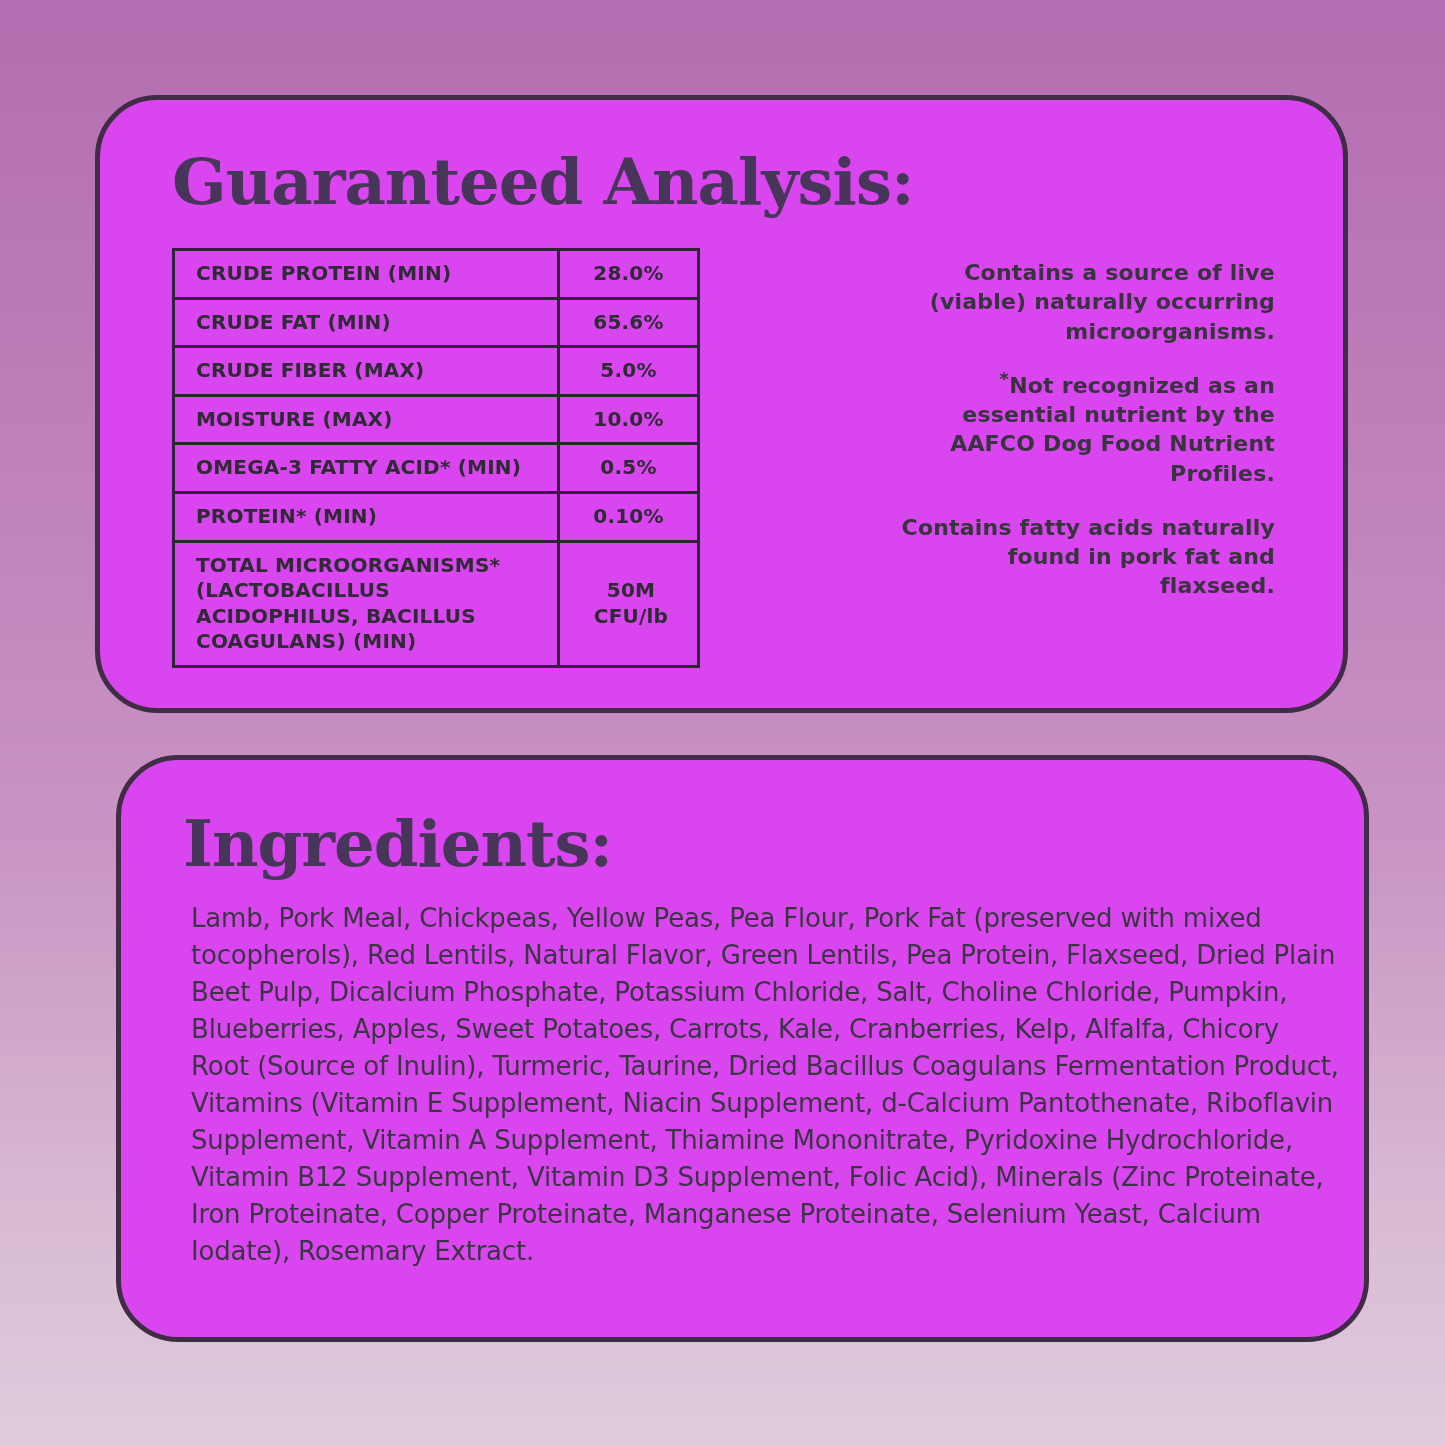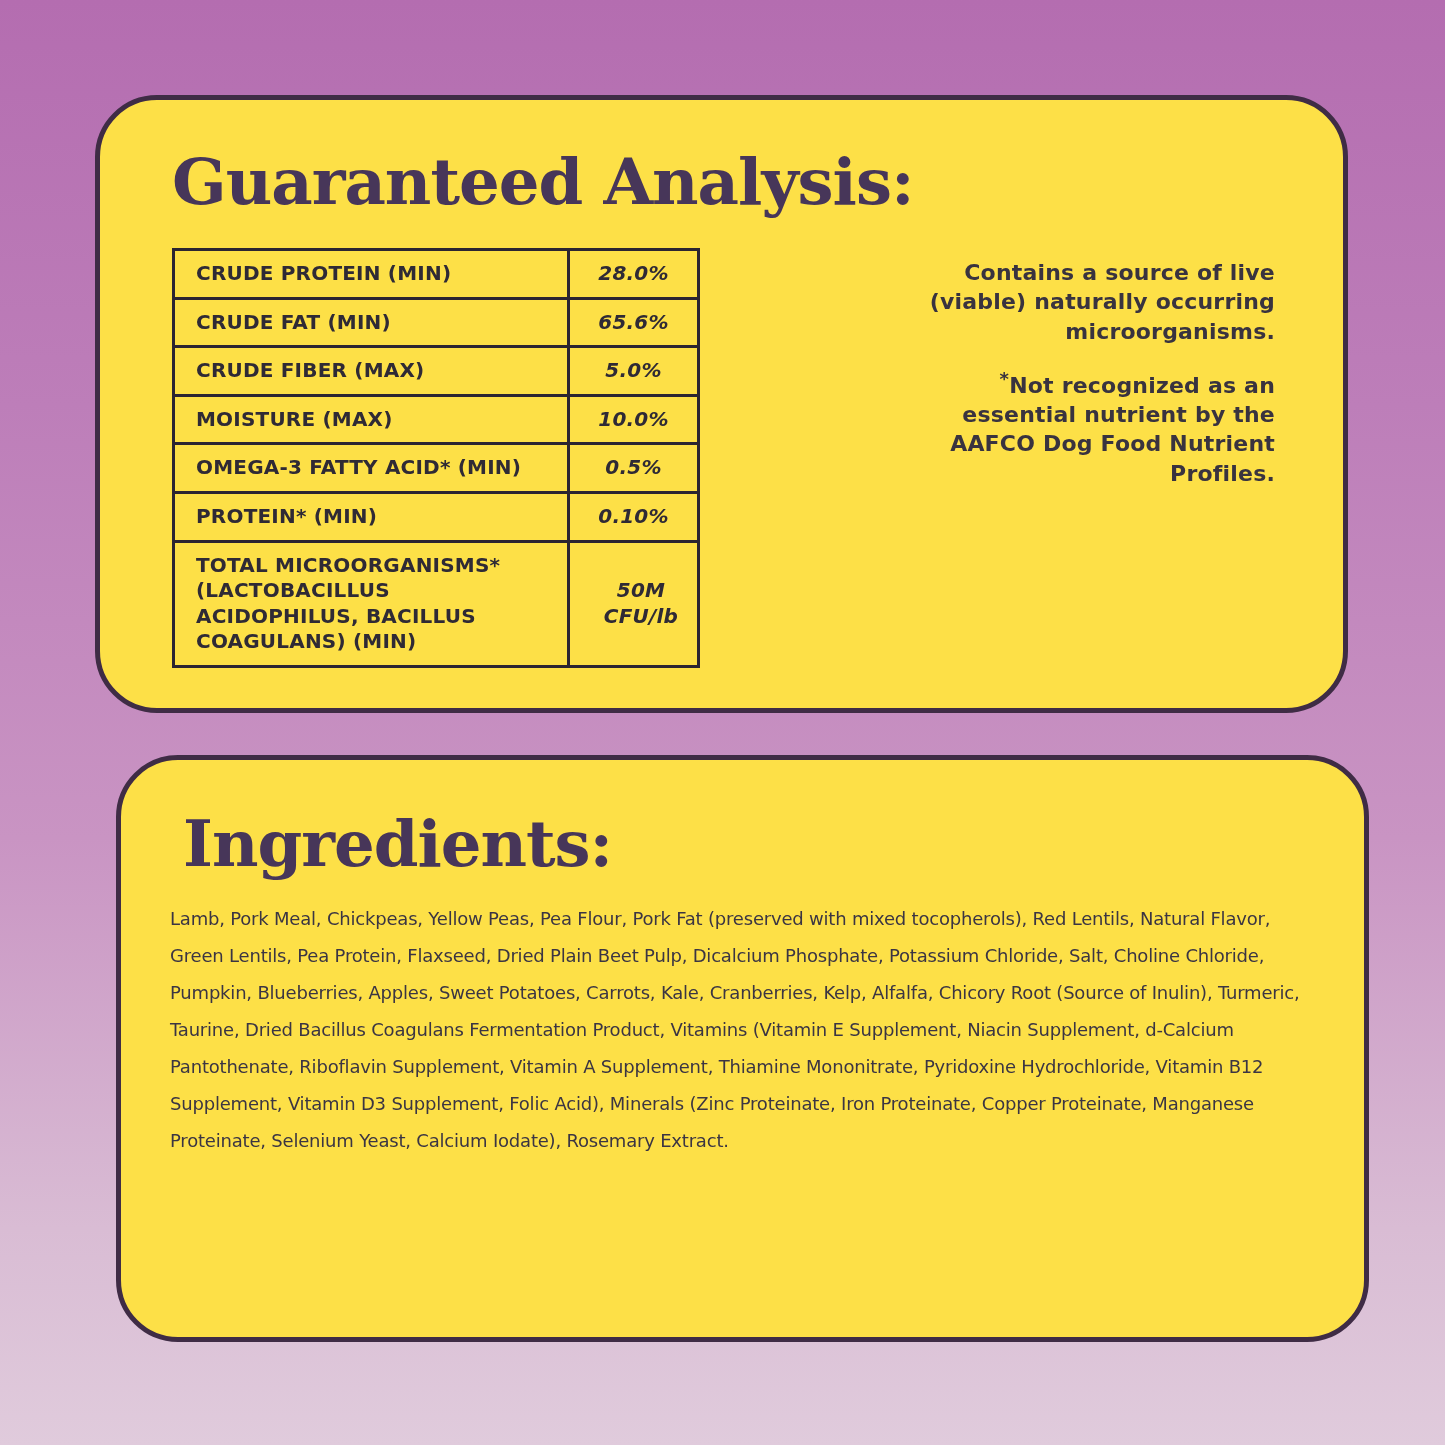--- a/index.html
+++ b/index.html
@@ -7,21 +7,21 @@
     width: 1445px; height: 1445px;
     background: linear-gradient(180deg, #b46db0 0%, #bd7eb9 28%, #c994c3 58%, #d9bcd4 85%, #e0cbdc 100%);
     font-family: "DejaVu Sans", sans-serif;
     position: relative;
     overflow: hidden;
   }
   .card {
     position: absolute;
     left: 95px;
     width: 1253px;
-    background: #fde047;
+    background: #d946ef;
     border: 5px solid #3f2c45;
     border-radius: 62px;
     box-sizing: border-box;
   }
   #ga-card { top: 95px; height: 618px; }
   #ing-card { top: 755px; height: 587px; margin-left: 21px; }
   .card h1 {
     margin: 0;
     position: absolute;
     font-family: "DejaVu Serif", serif;
@@ -46,24 +46,23 @@
     font-size: 20px;
     letter-spacing: 0.2px;
     line-height: 1.28;
   }
   table.ga td.lbl {
     padding: 10px 14px 10px 21px;
     text-align: left;
   }
   table.ga td.val {
     width: 112px;
-    padding: 10px 0;
+    padding: 10px 10px;
     text-align: center;
     white-space: normal;
-    font-style: italic;
   }
   table.ga tr:last-child td.val {
     text-align: center;
     padding-left: 15px;
   }
 
   .notes {
     position: absolute;
     left: 793px; top: 158px;
     width: 382px;
@@ -72,25 +71,25 @@
     font-size: 22px;
     line-height: 1.33;
     letter-spacing: 0.2px;
     text-align: right;
   }
   .notes p { margin: 0 0 25px 0; }
   .notes sup { font-size: 18px; line-height: 0; }
 
   .ing-text {
     position: absolute;
-    left: 49px; top: 140px;
+    left: 70px; top: 140px;
     width: 1148px;
     margin: 0;
     color: #3b3543;
-    font-size: 18px;
+    font-size: 26px;
     line-height: 37px;
     letter-spacing: -0.2px;
   }
 </style>
 </head>
 <body>
 
 <div class="card" id="ga-card">
   <h1 id="ga-title">Guaranteed Analysis:</h1>
 
@@ -123,19 +122,20 @@
         <tr>
         <td class="lbl">TOTAL MICROORGANISMS* (LACTOBACILLUS ACIDOPHILUS, BACILLUS COAGULANS) (MIN)</td>
         <td class="val">50M CFU/lb</td>
       </tr>
       </tbody>
   </table>
 
   <div class="notes">
       <p><sup></sup><span>Contains a source of live (viable) naturally occurring microorganisms.</span></p>
       <p><sup>*</sup><span>Not recognized as an essential nutrient by the AAFCO Dog Food Nutrient Profiles.</span></p>
+      <p><sup></sup><span>Contains fatty acids naturally found in pork fat and flaxseed.</span></p>
     </div>
 </div>
 
 <div class="card" id="ing-card">
   <h1 id="ing-title">Ingredients:</h1>
   <p class="ing-text">Lamb, Pork Meal, Chickpeas, Yellow Peas, Pea Flour, Pork Fat (preserved with mixed tocopherols), Red Lentils, Natural Flavor, Green Lentils, Pea Protein, Flaxseed, Dried Plain Beet Pulp, Dicalcium Phosphate, Potassium Chloride, Salt, Choline Chloride, Pumpkin, Blueberries, Apples, Sweet Potatoes, Carrots, Kale, Cranberries, Kelp, Alfalfa, Chicory Root (Source of Inulin), Turmeric, Taurine, Dried Bacillus Coagulans Fermentation Product, Vitamins (Vitamin E Supplement, Niacin Supplement, d-Calcium Pantothenate, Riboflavin Supplement, Vitamin A Supplement, Thiamine Mononitrate, Pyridoxine Hydrochloride, Vitamin B12 Supplement, Vitamin D3 Supplement, Folic Acid), Minerals (Zinc Proteinate, Iron Proteinate, Copper Proteinate, Manganese Proteinate, Selenium Yeast, Calcium Iodate), Rosemary Extract.</p>
 </div>
 
 </body></html>

